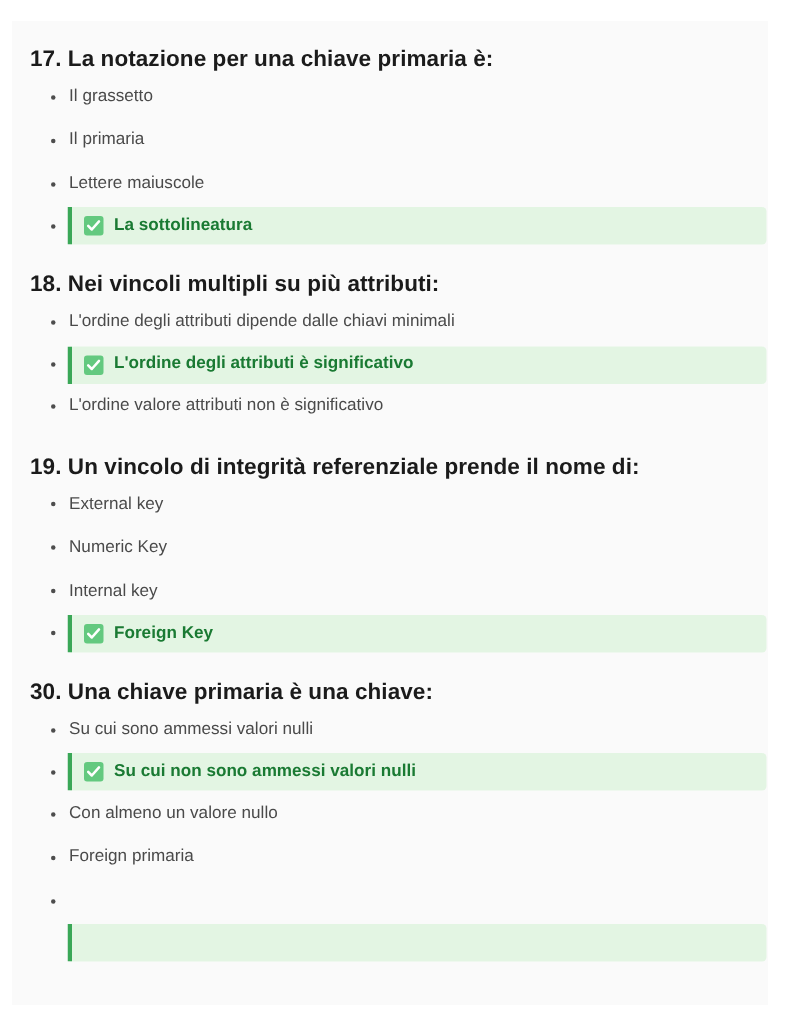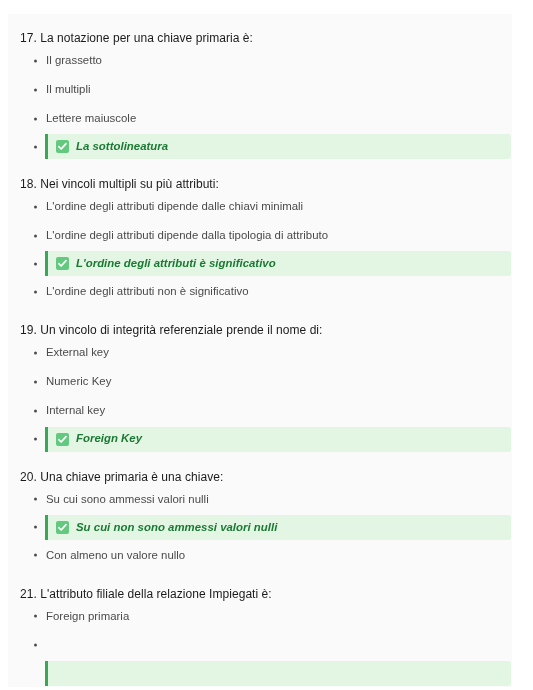--- a/index.html
+++ b/index.html
@@ -26,22 +26,22 @@
     width: 504px;
     min-height: 656px;
     background: #fafafa;
     box-sizing: border-box;
     padding: 0;
   }
   .question-block {
     padding: 0 0 0 0;
   }
   .question-title {
-    font-size: 12px;
-    font-weight: normal;
+    font-size: 15px;
+    font-weight: bold;
     color: #1b1b1b;
     line-height: 1.35;
     padding: 16px 12px 0 12px;
     letter-spacing: 0.05px;
   }
   .options {
     list-style: none;
     margin: 0;
     padding: 0;
   }
@@ -68,21 +68,20 @@
     color: #4a4a4a;
     line-height: 1.35;
     padding-left: 38px;
     letter-spacing: 0.02px;
   }
 
   
   .option.correct {
     padding: 0;
     margin: 1px 0;
-    font-style: italic;
   }
   .option.correct .bullet {
     background: #4d4d4d;
     z-index: 3;
   }
   .answer-band {
     margin-left: 37px;
     margin-right: 1px;
     width: 466px;
     box-sizing: border-box;
@@ -125,21 +124,21 @@
   <div class="quiz-card" id="quiz-card">
       <div class="question-block">
         <div class="question-title">17. La notazione per una chiave primaria è:</div>
         <ul class="options">
           <li class="option">
             <span class="bullet"></span>
             <span class="option-text">Il grassetto</span>
           </li>
           <li class="option">
             <span class="bullet"></span>
-            <span class="option-text">Il multipli</span>
+            <span class="option-text">Il primaria</span>
           </li>
           <li class="option">
             <span class="bullet"></span>
             <span class="option-text">Lettere maiuscole</span>
           </li>
           <li class="option correct">
             <span class="bullet"></span>
             <div class="answer-band">
               <span class="check-icon">
                 <svg width="11" height="11" viewBox="0 0 11 11" aria-hidden="true">
@@ -151,38 +150,34 @@
           </li>
         </ul>
       </div>
       <div class="question-block">
         <div class="question-title">18. Nei vincoli multipli su più attributi:</div>
         <ul class="options">
           <li class="option">
             <span class="bullet"></span>
             <span class="option-text">L'ordine degli attributi dipende dalle chiavi minimali</span>
           </li>
-          <li class="option">
-            <span class="bullet"></span>
-            <span class="option-text">L'ordine degli attributi dipende dalla tipologia di attributo</span>
-          </li>
           <li class="option correct">
             <span class="bullet"></span>
             <div class="answer-band">
               <span class="check-icon">
                 <svg width="11" height="11" viewBox="0 0 11 11" aria-hidden="true">
                   <path d="M1.8 5.6 L4.2 8.0 L9.0 2.6" fill="none" stroke="#ffffff" stroke-width="1.7" stroke-linecap="round" stroke-linejoin="round"></path>
                 </svg>
               </span>
               <span class="answer-text">L'ordine degli attributi è significativo</span>
             </div>
           </li>
           <li class="option">
             <span class="bullet"></span>
-            <span class="option-text">L'ordine degli attributi non è significativo</span>
+            <span class="option-text">L'ordine valore attributi non è significativo</span>
           </li>
         </ul>
       </div>
       <div class="question-block">
         <div class="question-title">19. Un vincolo di integrità referenziale prende il nome di:</div>
         <ul class="options">
           <li class="option">
             <span class="bullet"></span>
             <span class="option-text">External key</span>
           </li>
@@ -201,21 +196,21 @@
                 <svg width="11" height="11" viewBox="0 0 11 11" aria-hidden="true">
                   <path d="M1.8 5.6 L4.2 8.0 L9.0 2.6" fill="none" stroke="#ffffff" stroke-width="1.7" stroke-linecap="round" stroke-linejoin="round"></path>
                 </svg>
               </span>
               <span class="answer-text">Foreign Key</span>
             </div>
           </li>
         </ul>
       </div>
       <div class="question-block">
-        <div class="question-title">20. Una chiave primaria è una chiave:</div>
+        <div class="question-title">30. Una chiave primaria è una chiave:</div>
         <ul class="options">
           <li class="option">
             <span class="bullet"></span>
             <span class="option-text">Su cui sono ammessi valori nulli</span>
           </li>
           <li class="option correct">
             <span class="bullet"></span>
             <div class="answer-band">
               <span class="check-icon">
                 <svg width="11" height="11" viewBox="0 0 11 11" aria-hidden="true">
@@ -225,21 +220,20 @@
               <span class="answer-text">Su cui non sono ammessi valori nulli</span>
             </div>
           </li>
           <li class="option">
             <span class="bullet"></span>
             <span class="option-text">Con almeno un valore nullo</span>
           </li>
         </ul>
       </div>
       <div class="question-block">
-        <div class="question-title">21. L'attributo filiale della relazione Impiegati è:</div>
         <ul class="options">
           <li class="option">
             <span class="bullet"></span>
             <span class="option-text">Foreign primaria</span>
           </li>
           <li class="option">
             <span class="bullet"></span>
           </li>
           <li class="option correct">
             <div class="answer-band"></div>

